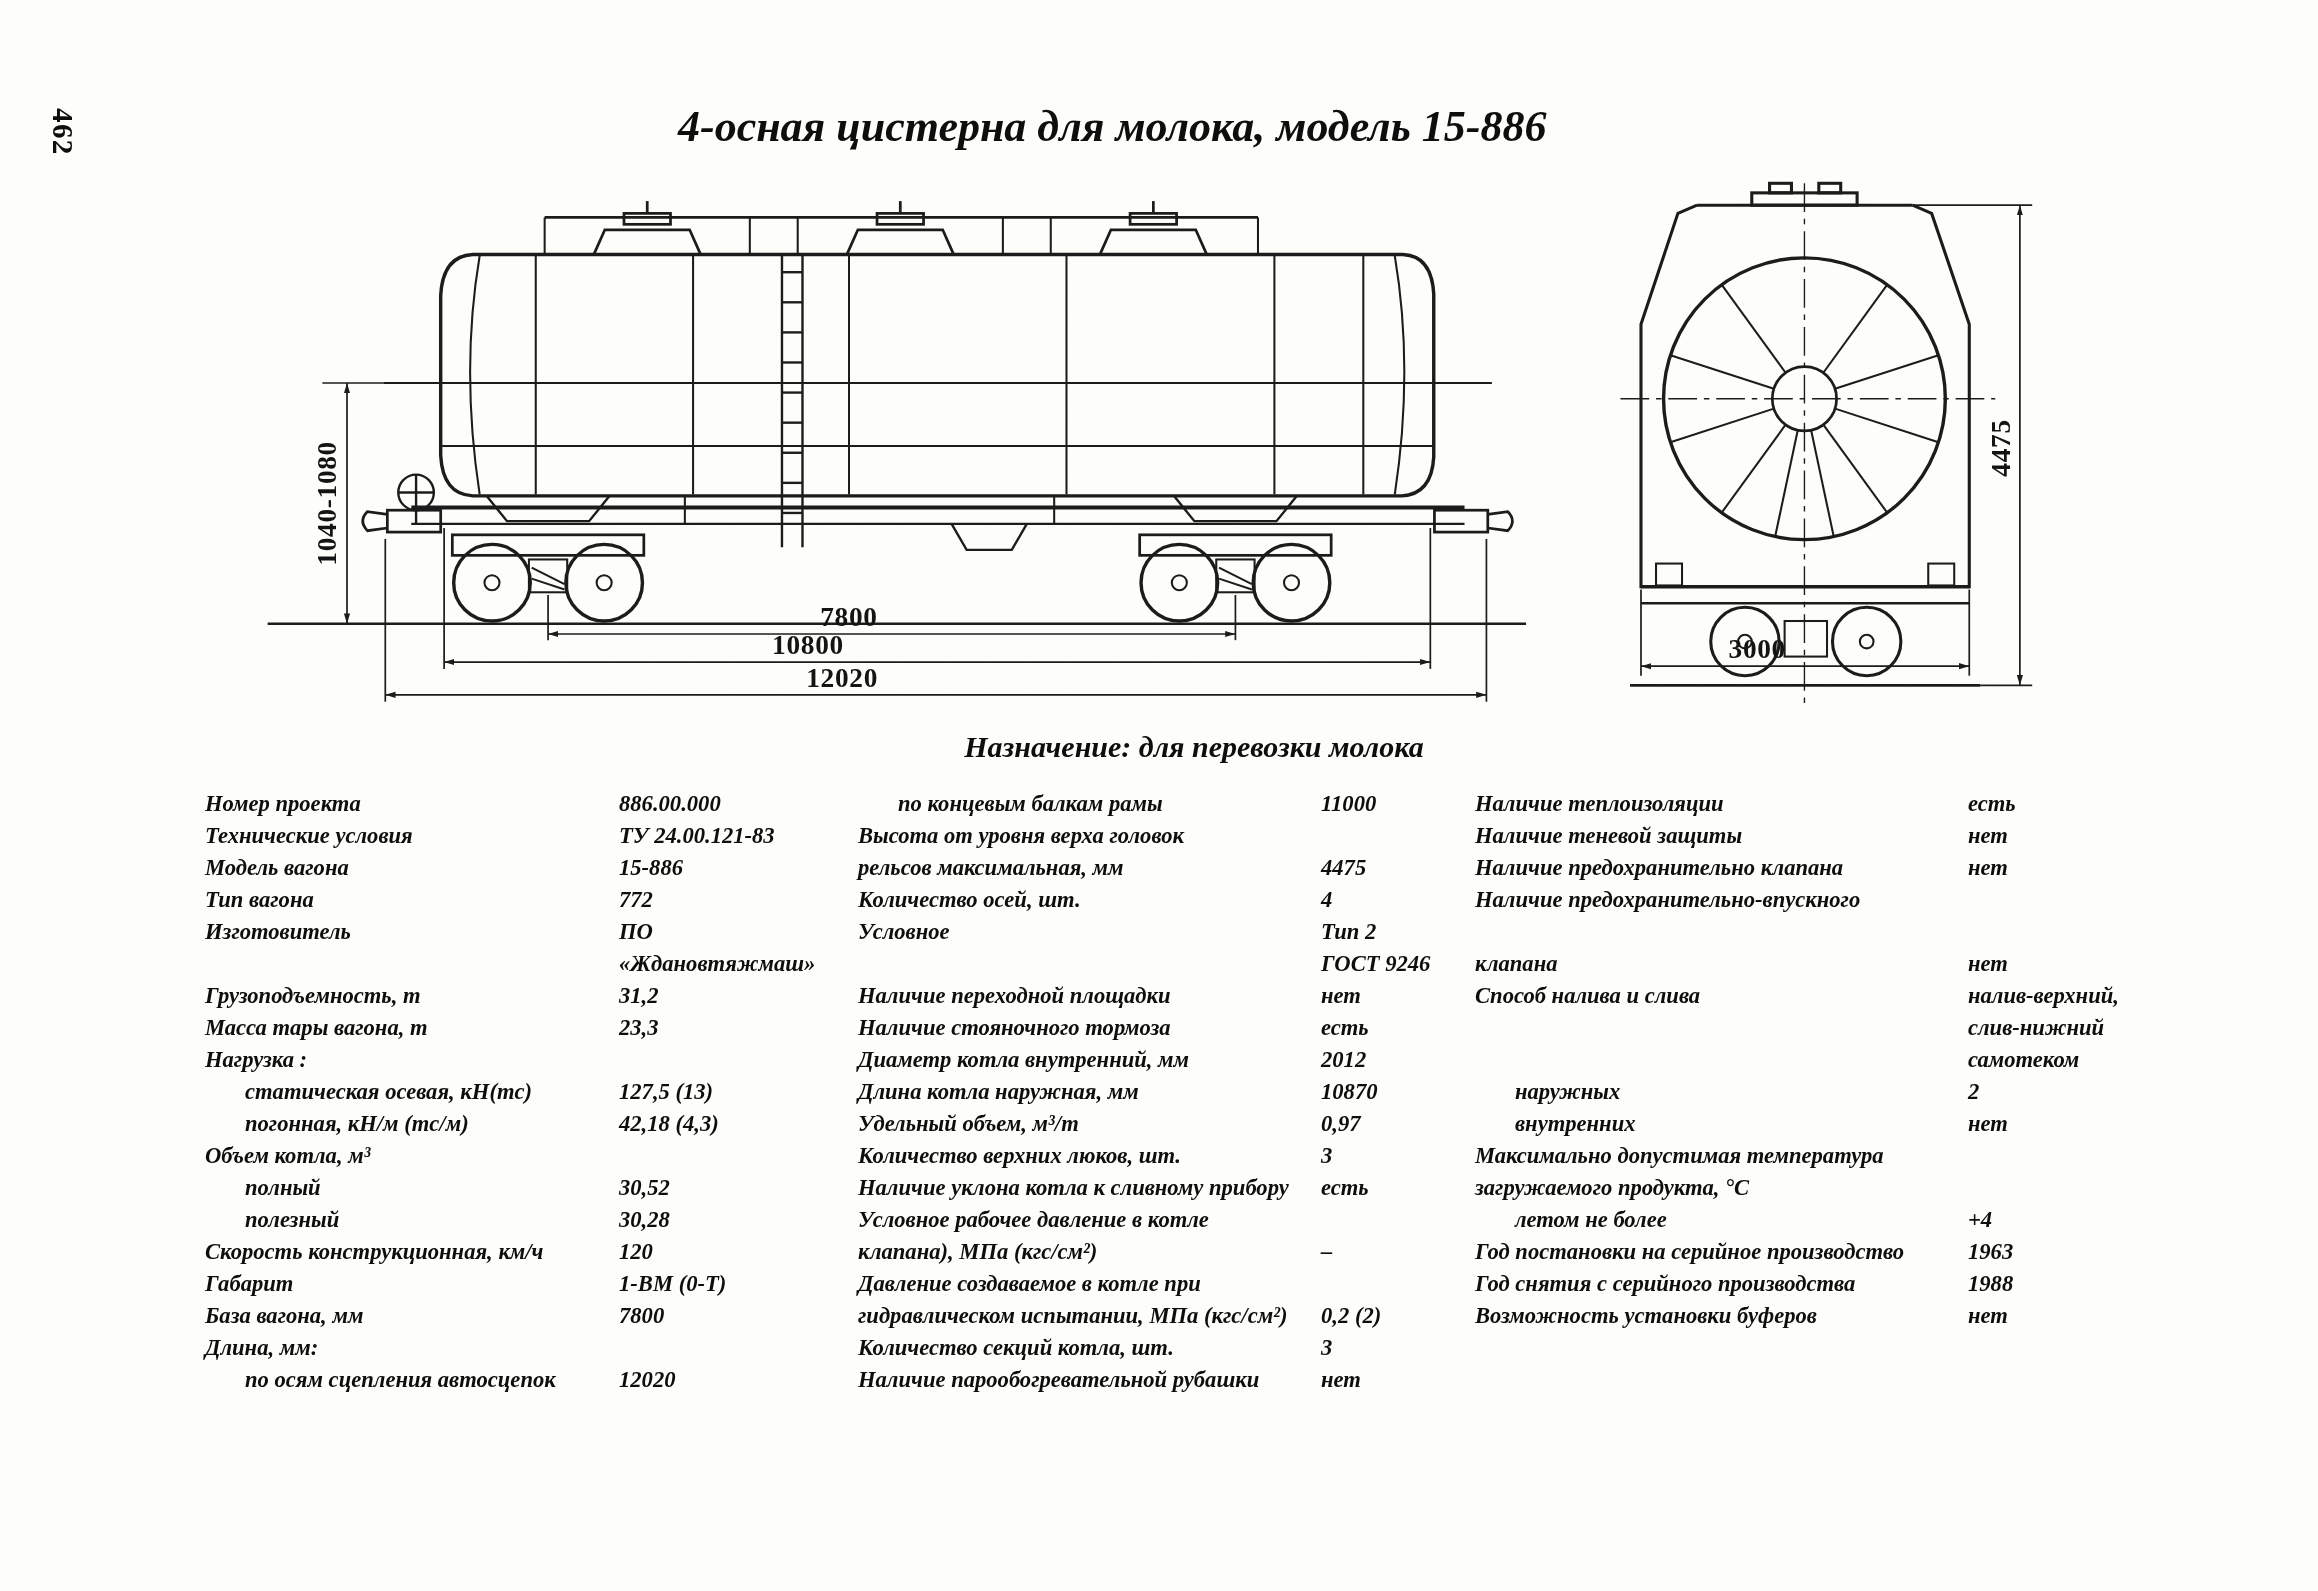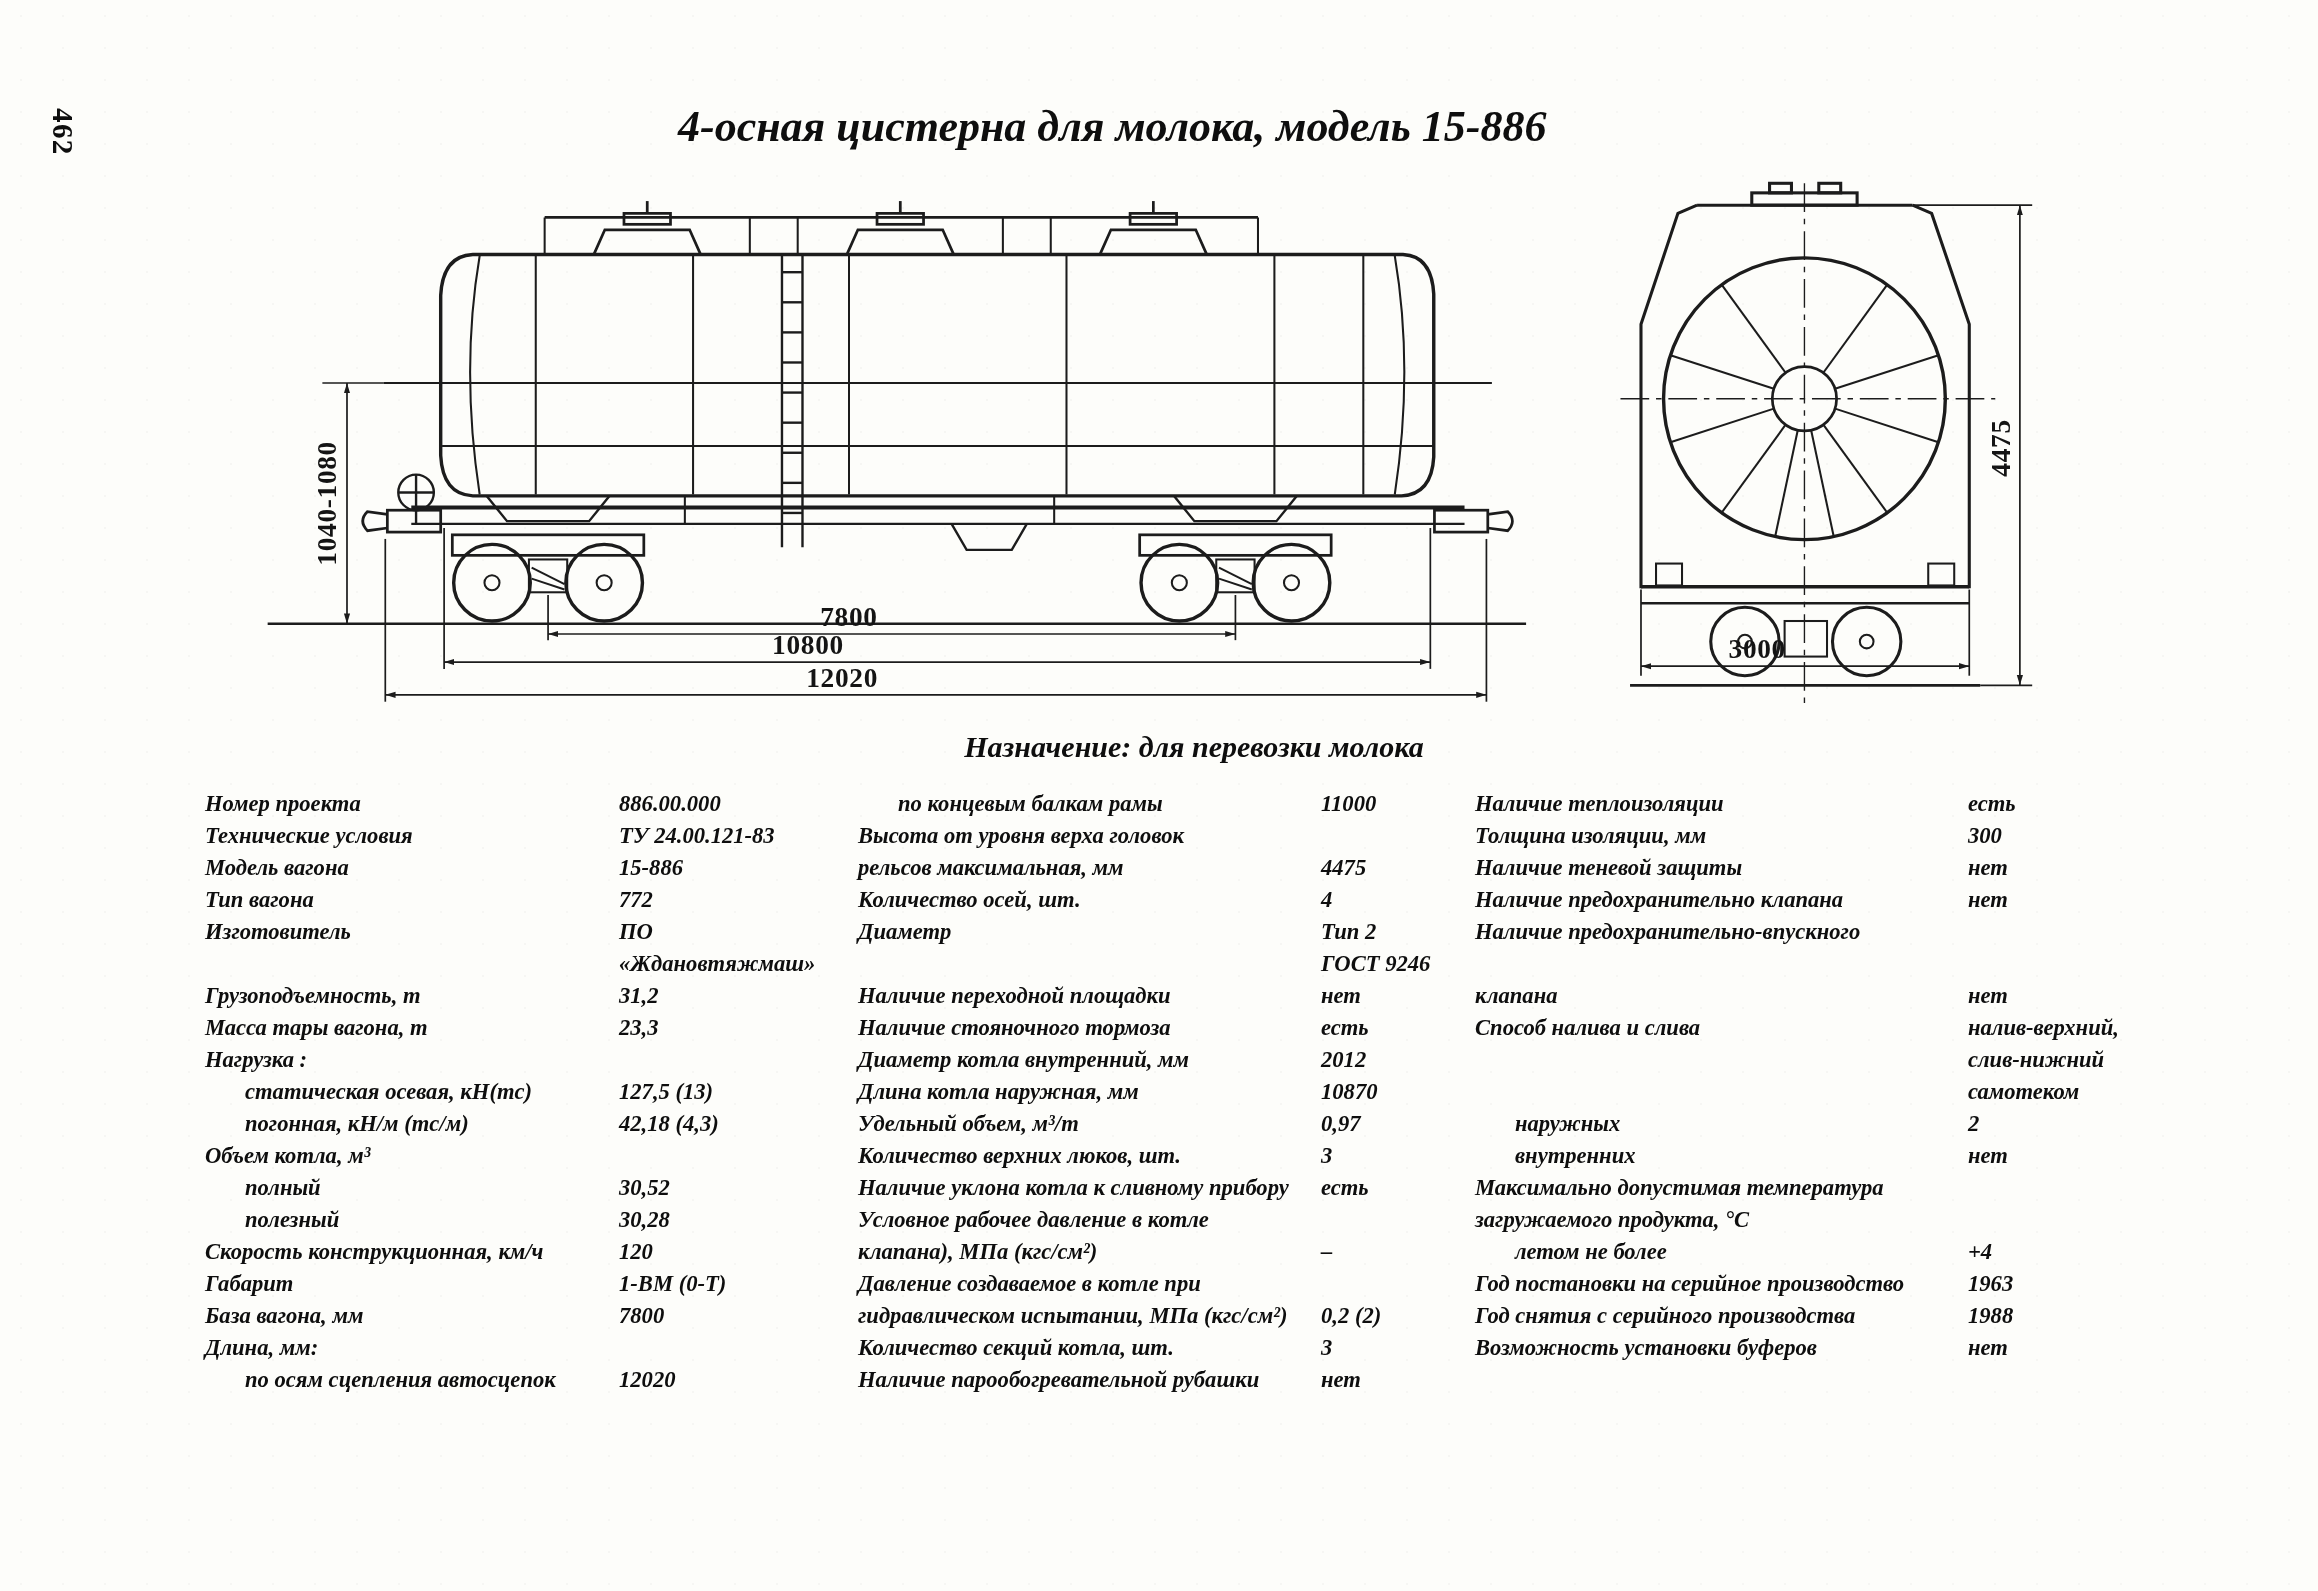--- a/index.html
+++ b/index.html
@@ -258,39 +258,38 @@
         <div class="srow"><span class="lbl">Габарит</span><span class="val">1-ВМ (0-Т)</span></div>
         <div class="srow"><span class="lbl">База вагона, мм</span><span class="val">7800</span></div>
         <div class="srow"><span class="lbl">Длина, мм:</span><span class="val"></span></div>
         <div class="srow"><span class="lbl i1">по осям сцепления автосцепок</span><span class="val">12020</span></div>
       </div>
     <div class="spec-col" id="col2">
         <div class="srow"><span class="lbl i1">по концевым балкам рамы</span><span class="val">11000</span></div>
         <div class="srow"><span class="lbl">Высота от уровня верха головок</span><span class="val"></span></div>
         <div class="srow"><span class="lbl">рельсов максимальная, мм</span><span class="val">4475</span></div>
         <div class="srow"><span class="lbl">Количество осей, шт.</span><span class="val">4</span></div>
-        <div class="srow"><span class="lbl">Диаметр</span><span class="val">Тип 2</span></div>
+        <div class="srow"><span class="lbl">Условное</span><span class="val">Тип 2</span></div>
         <div class="srow"><span class="lbl"></span><span class="val">ГОСТ 9246</span></div>
         <div class="srow"><span class="lbl">Наличие переходной площадки</span><span class="val">нет</span></div>
         <div class="srow"><span class="lbl">Наличие стояночного тормоза</span><span class="val">есть</span></div>
         <div class="srow"><span class="lbl">Диаметр котла внутренний, мм</span><span class="val">2012</span></div>
         <div class="srow"><span class="lbl">Длина котла наружная, мм</span><span class="val">10870</span></div>
         <div class="srow"><span class="lbl">Удельный объем, м³/т</span><span class="val">0,97</span></div>
         <div class="srow"><span class="lbl">Количество верхних люков, шт.</span><span class="val">3</span></div>
         <div class="srow"><span class="lbl">Наличие уклона котла к сливному прибору</span><span class="val">есть</span></div>
         <div class="srow"><span class="lbl">Условное рабочее давление в котле</span><span class="val"></span></div>
         <div class="srow"><span class="lbl">клапана), МПа (кгс/см²)</span><span class="val">–</span></div>
         <div class="srow"><span class="lbl">Давление создаваемое в котле при</span><span class="val"></span></div>
         <div class="srow"><span class="lbl">гидравлическом испытании, МПа (кгс/см²)</span><span class="val">0,2 (2)</span></div>
         <div class="srow"><span class="lbl">Количество секций котла, шт.</span><span class="val">3</span></div>
         <div class="srow"><span class="lbl">Наличие парообогревательной рубашки</span><span class="val">нет</span></div>
       </div>
     <div class="spec-col" id="col3">
         <div class="srow"><span class="lbl">Наличие теплоизоляции</span><span class="val">есть</span></div>
-        <div class="srow"><span class="lbl">Толщина изоляции, мм</span><span class="val">300</span></div>
         <div class="srow"><span class="lbl">Наличие теневой защиты</span><span class="val">нет</span></div>
         <div class="srow"><span class="lbl">Наличие предохранительно клапана</span><span class="val">нет</span></div>
         <div class="srow"><span class="lbl">Наличие предохранительно-впускного</span><span class="val"></span></div>
         <div class="srow"><span class="lbl"></span><span class="val"></span></div>
         <div class="srow"><span class="lbl">клапана</span><span class="val">нет</span></div>
         <div class="srow"><span class="lbl">Способ налива и слива</span><span class="val">налив-верхний,</span></div>
         <div class="srow"><span class="lbl"></span><span class="val">слив-нижний</span></div>
         <div class="srow"><span class="lbl"></span><span class="val">самотеком</span></div>
         <div class="srow"><span class="lbl i1">наружных</span><span class="val">2</span></div>
         <div class="srow"><span class="lbl i1">внутренних</span><span class="val">нет</span></div>

